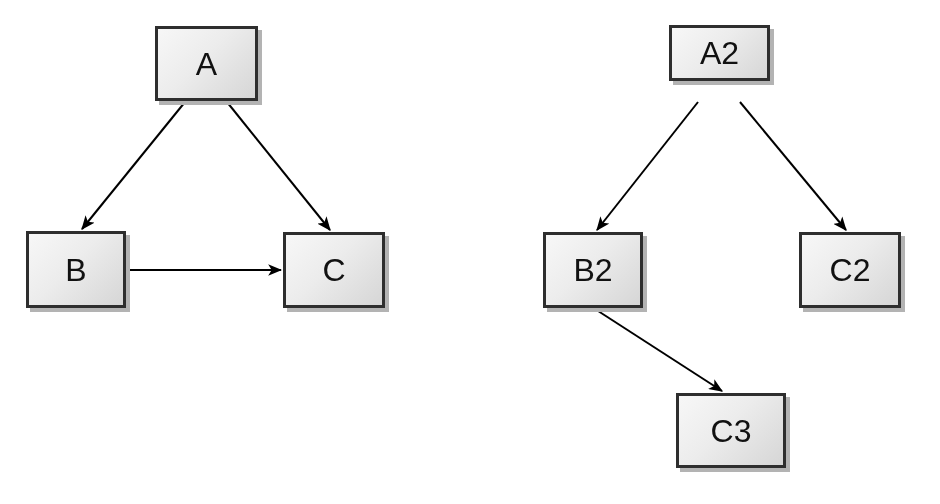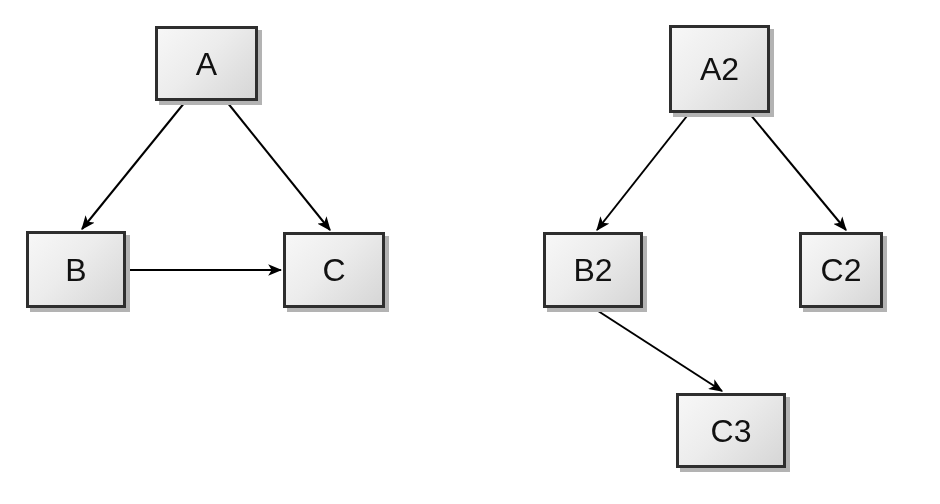--- a/index.html
+++ b/index.html
@@ -67,25 +67,25 @@
 
 <div class="node" style="left: 155px; top: 26px; width: 103px; height: 75px;">
       <span class="node-label">A</span>
     </div>
     <div class="node" style="left: 26px; top: 231px; width: 100px; height: 77px;">
       <span class="node-label">B</span>
     </div>
     <div class="node" style="left: 283px; top: 232px; width: 102px; height: 76px;">
       <span class="node-label">C</span>
     </div>
-    <div class="node" style="left: 669px; top: 25px; width: 101px; height: 88px;">
+    <div class="node" style="left: 669px; top: 25px; width: 101px; height: 56px;">
       <span class="node-label">A2</span>
     </div>
     <div class="node" style="left: 543px; top: 232px; width: 100px; height: 76px; text-align: center;">
       <span class="node-label">B2</span>
     </div>
-    <div class="node" style="left: 799px; top: 232px; width: 84px; height: 76px;">
+    <div class="node" style="left: 799px; top: 232px; width: 102px; height: 76px;">
       <span class="node-label">C2</span>
     </div>
     <div class="node" style="left: 676px; top: 393px; width: 110px; height: 75px;">
       <span class="node-label">C3</span>
     </div>
   </div>
 
 </body></html>

